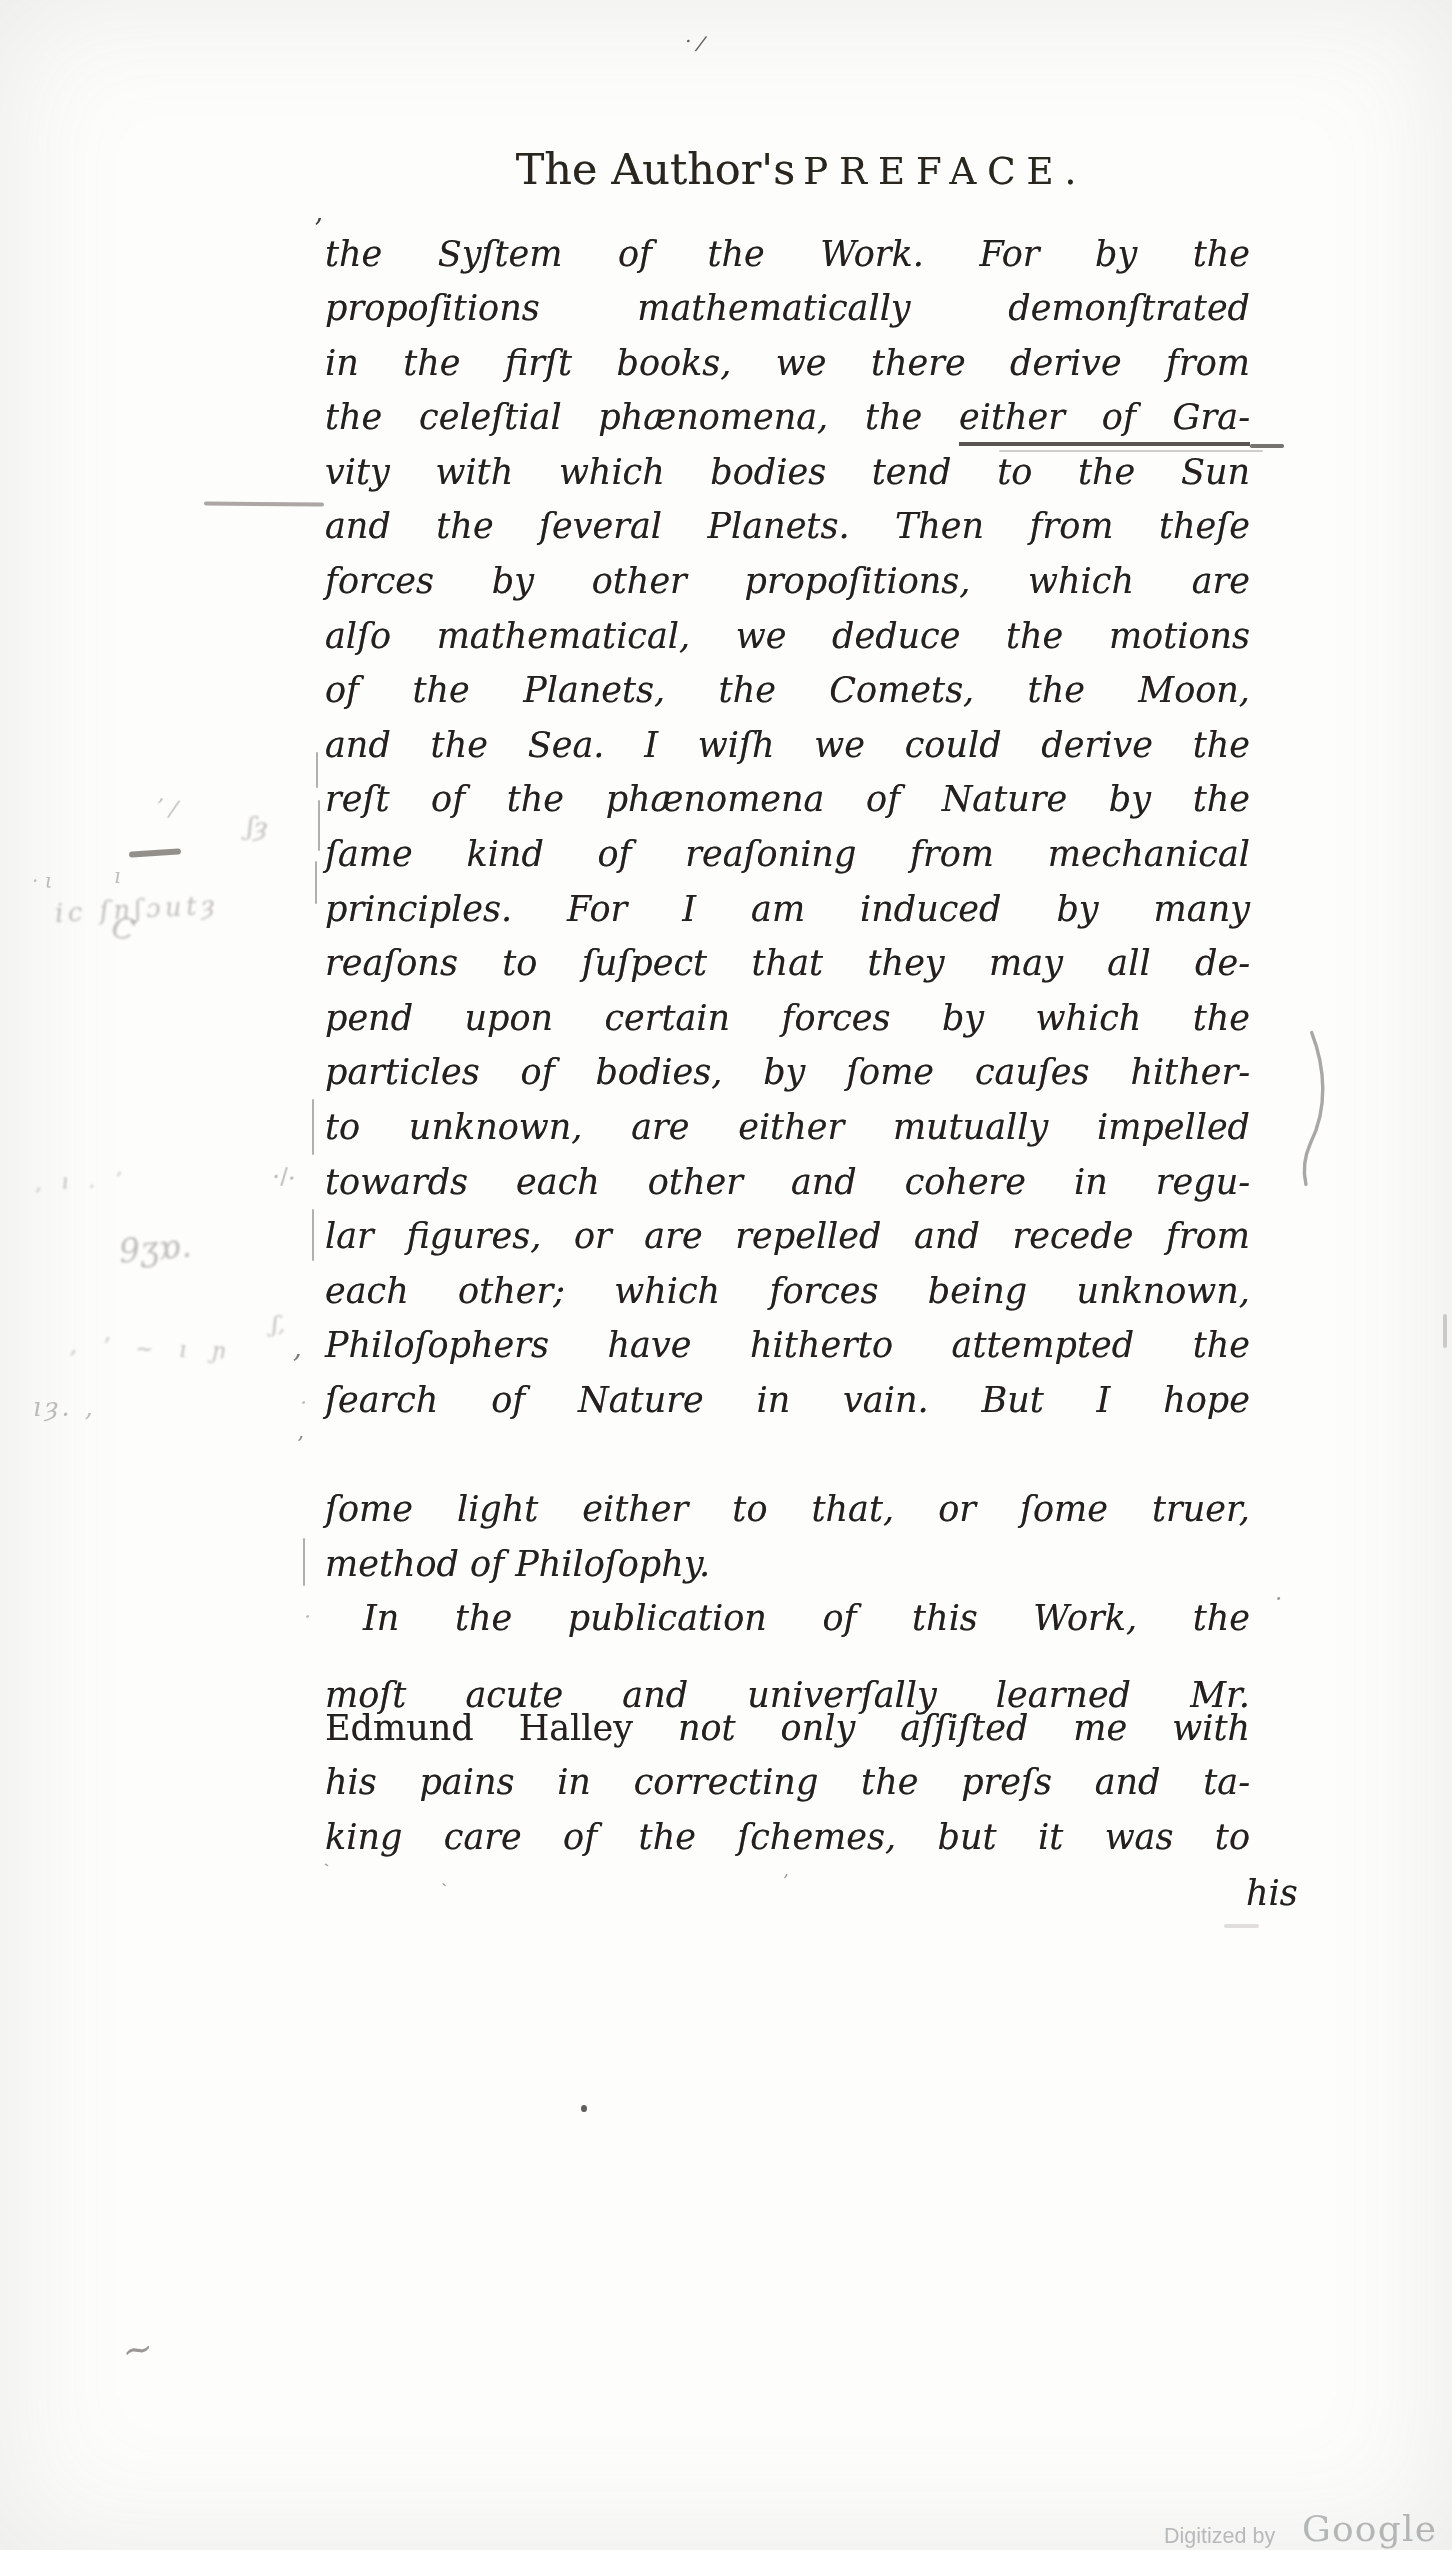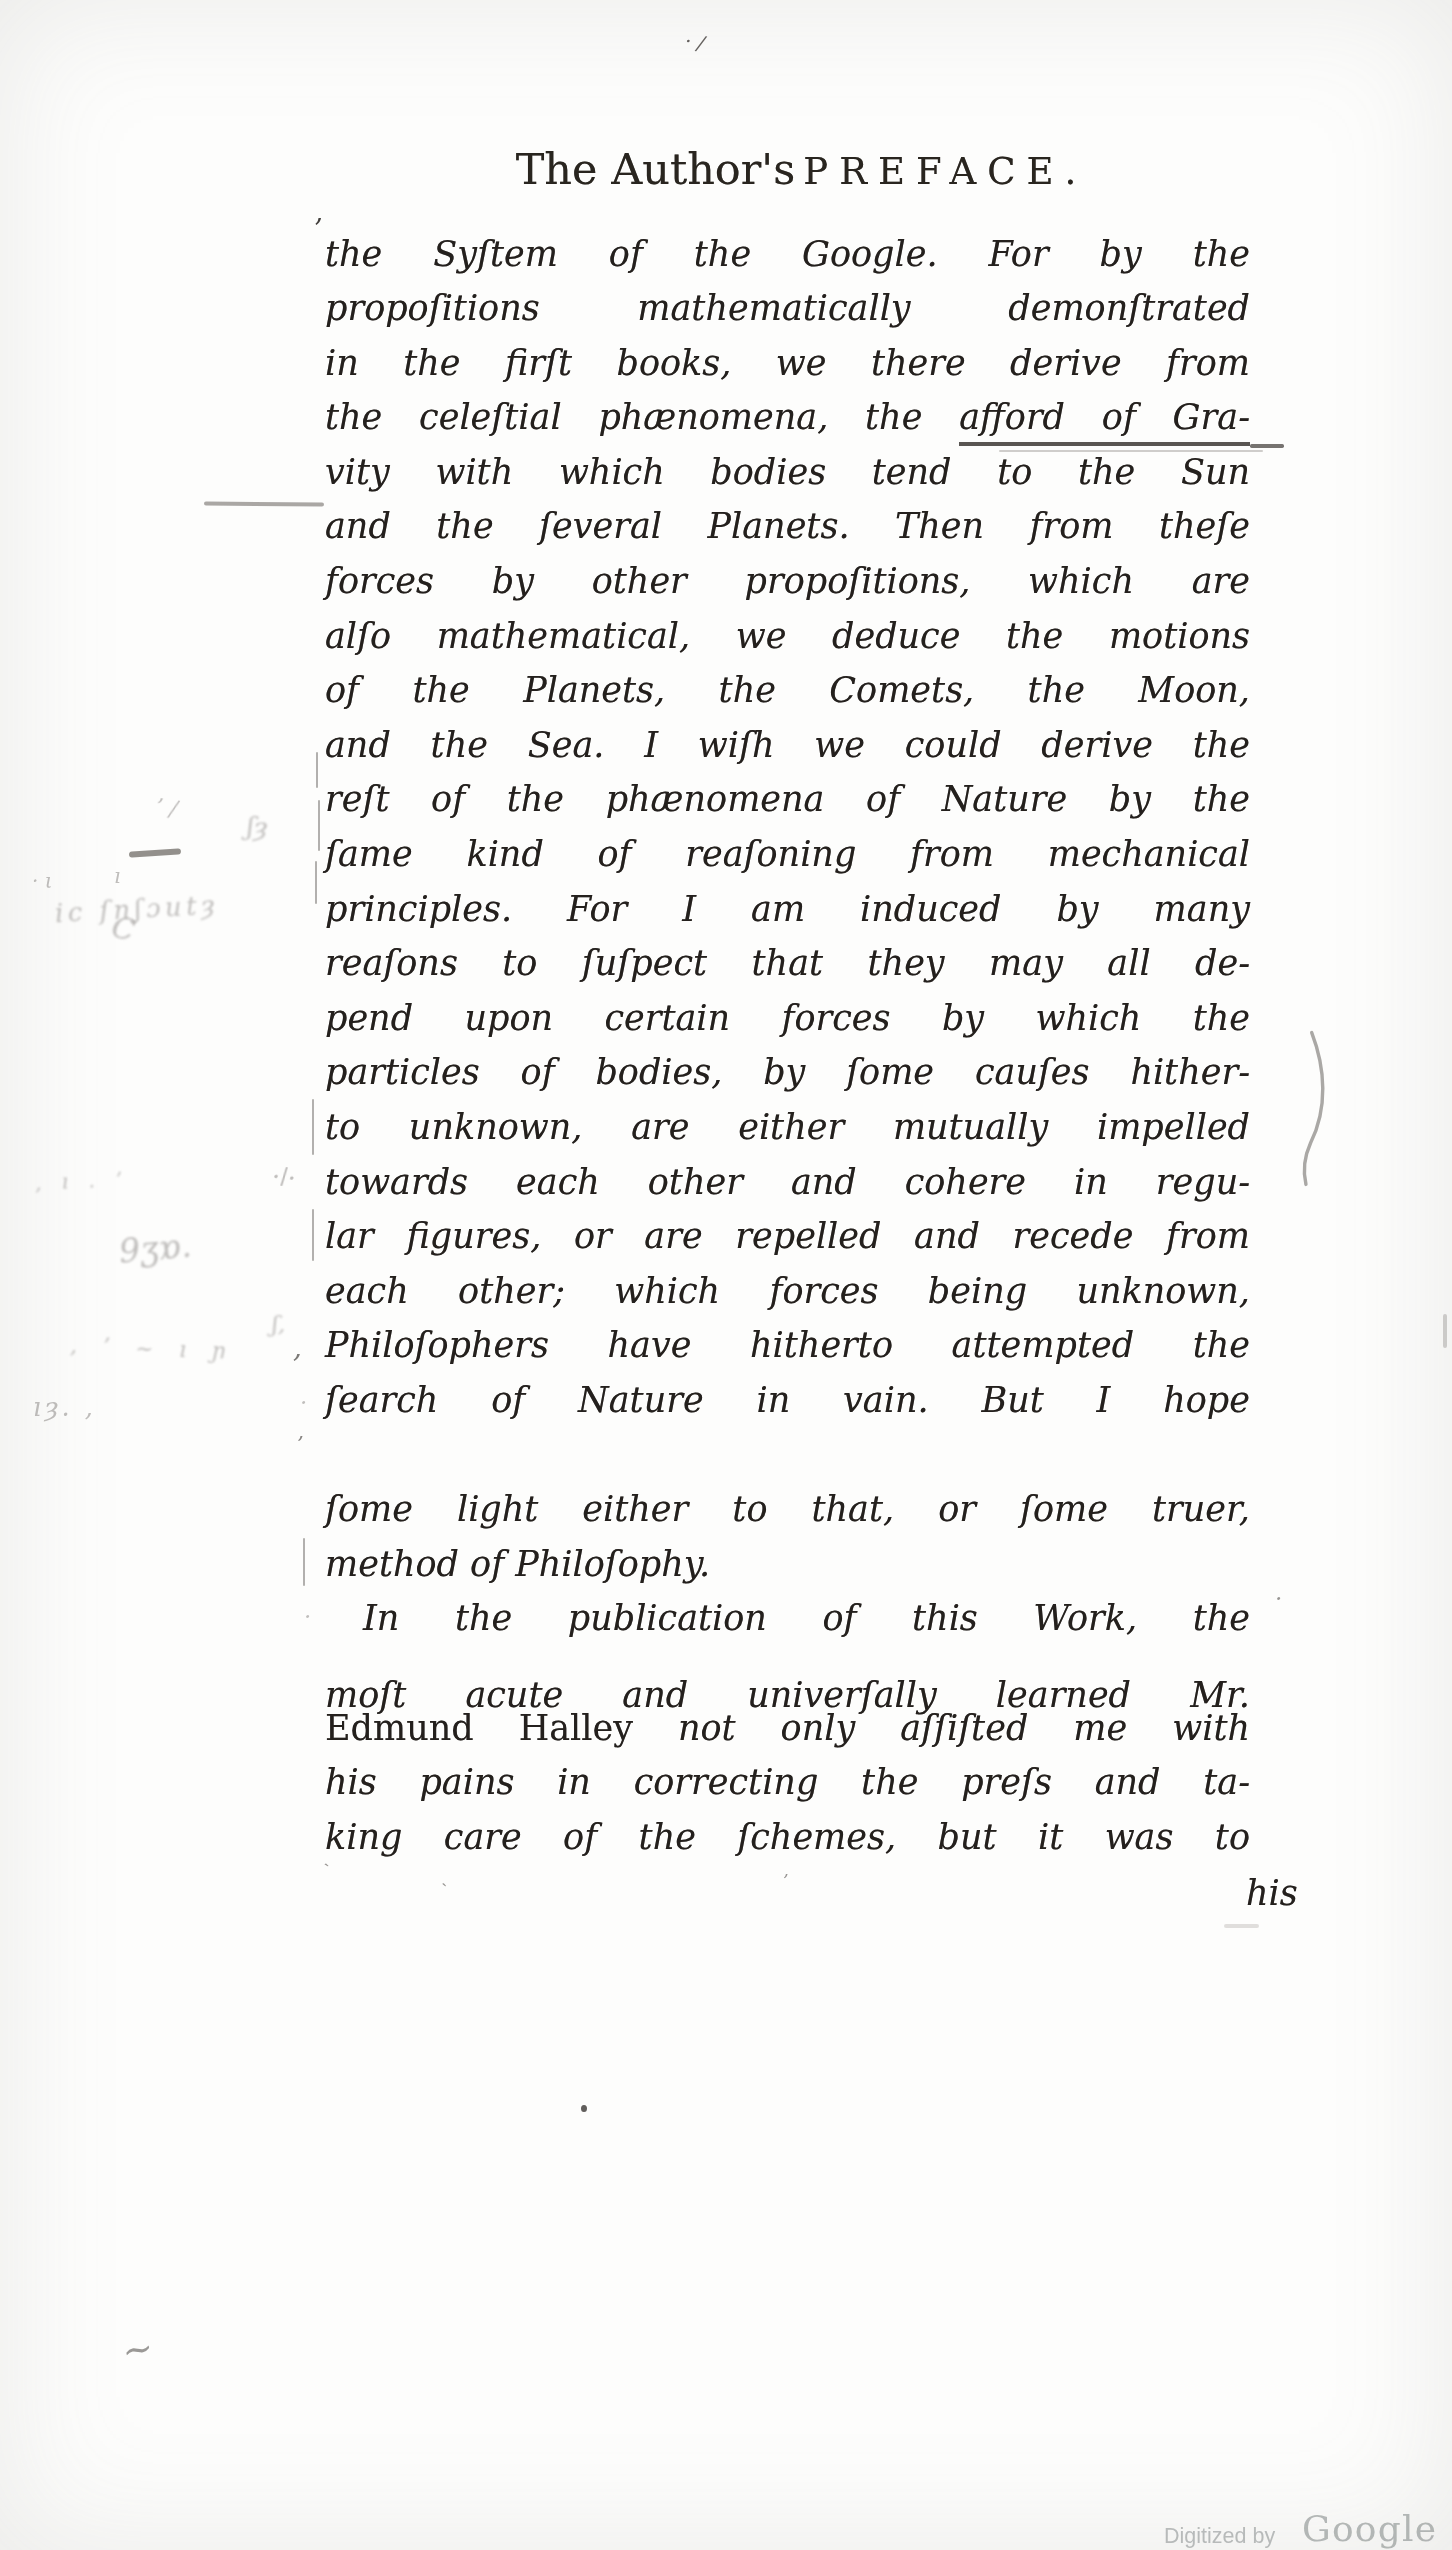--- a/index.html
+++ b/index.html
@@ -66,24 +66,24 @@
 </head>
 <body>
 
 <div id="page">
 
   <div class="title">
     <span>The Author's</span><span class="caps">PREFACE.</span>
   </div>
 
   <div id="text-block">
-      <div class="line" style="top: 227px;"><span>the Syſtem of the Google. For by the</span></div>
+      <div class="line" style="top: 227px;"><span>the Syſtem of the Work. For by the</span></div>
       <div class="line" style="top: 281px;"><span>propoſitions mathematically demonſtrated</span></div>
       <div class="line" style="top: 336px;"><span>in the firſt books, we there derive from</span></div>
-      <div class="line" style="top: 390px;"><span>the celeſtial phænomena, the </span><span class="under">afford of Gra-</span></div>
+      <div class="line" style="top: 390px;"><span>the celeſtial phænomena, the </span><span class="under">either of Gra-</span></div>
       <div class="line" style="top: 445px;"><span>vity with which bodies tend to the Sun</span></div>
       <div class="line" style="top: 499px;"><span>and the ſeveral Planets. Then from theſe</span></div>
       <div class="line" style="top: 554px;"><span>forces by other propoſitions, which are</span></div>
       <div class="line" style="top: 609px;"><span>alſo mathematical, we deduce the motions</span></div>
       <div class="line" style="top: 663px;"><span>of the Planets, the Comets, the Moon,</span></div>
       <div class="line" style="top: 718px;"><span>and the Sea. I wiſh we could derive the</span></div>
       <div class="line" style="top: 772px;"><span>reſt of the phænomena of Nature by the</span></div>
       <div class="line" style="top: 827px;"><span>ſame kind of reaſoning from mechanical</span></div>
       <div class="line" style="top: 882px;"><span>principles. For I am induced by many</span></div>
       <div class="line" style="top: 936px;"><span>reaſons to ſuſpect that they may all de-</span></div>

